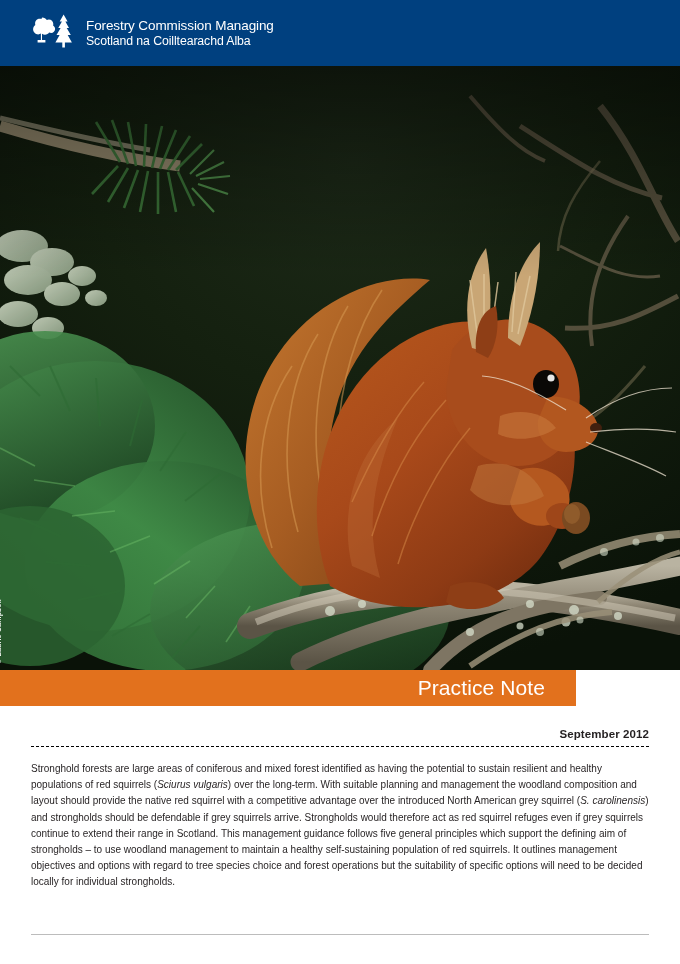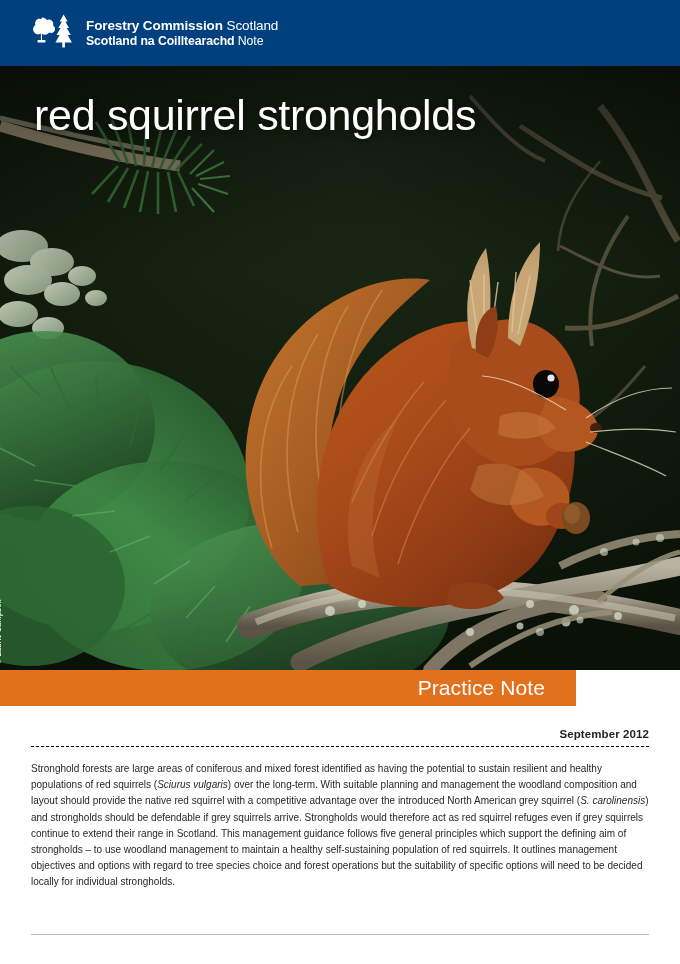--- a/index.html
+++ b/index.html
@@ -41,21 +41,21 @@
     flex-direction: column;
     justify-content: center;
     line-height: 1.18;
   }
   .logo-line {
     color: #ffffff;
     white-space: nowrap;
     font-size: 13.5px;
     letter-spacing: -0.1px;
   }
-  .logo-line .strong { font-weight: bold; }
+  .logo-line .strong { font-weight: normal; }
   .logo-line .light  { font-weight: normal; }
   .logo-line.l2 { font-size: 12.3px; }
 
   
   .hero {
     position: relative;
     width: 680px;
     height: 604px;
     overflow: hidden;
     background: #16240f;
@@ -191,22 +191,22 @@
 
 <div class="header-bar">
   <div class="logo-block">
     <svg class="logo-mark" viewBox="0 0 44 40">
 
       <path fill="#ffffff" d="M10.2 4.6c2.0 0 3.7 1.0 4.6 2.5 0.6-0.3 1.3-0.5 2.0-0.5 2.5 0 4.5 2.0 4.5 4.5 0 0.5-0.1 1.0-0.2 1.4 1.2 0.7 2.0 2.0 2.0 3.5 0 2.2-1.8 4.0-4.0 4.0-0.7 0-1.4-0.2-2.0-0.5-0.9 1.3-2.4 2.2-4.1 2.2-1.1 0-2.2-0.4-3.0-1.0v6.2h3.4v2.6H5.6v-2.6h3.3v-6.3c-0.8 0.5-1.7 0.8-2.7 0.8-2.8 0-5.1-2.3-5.1-5.1 0-1.8 0.9-3.3 2.3-4.2-0.2-0.5-0.3-1.1-0.3-1.7 0-2.6 2.1-4.7 4.7-4.7 0.6 0 1.2 0.1 1.7 0.3 0.1-0.6 0.4-1.2 0.7-1.4z"></path>
 
       <path fill="#ffffff" d="M31.6 1.5l4.0 7.0h-2.2l3.6 6.4h-2.3l4.1 7.2h-3.1l4.2 7.4H32.9v5.0h-2.6v-5.0H23.4l4.2-7.4h-3.1l4.1-7.2h-2.3l3.6-6.4h-2.2z"></path>
     </svg>
     <div class="logo-text">
-      <div class="logo-line l1"><span class="strong">Forestry Commission</span><span class="light"> Scotland</span></div>
-      <div class="logo-line l2"><span class="strong">Scotland na Coilltearachd</span><span class="light"> Note</span></div>
+      <div class="logo-line l1"><span class="strong">Forestry Commission</span><span class="light"> Managing</span></div>
+      <div class="logo-line l2"><span class="strong">Scotland na Coilltearachd</span><span class="light"> Alba</span></div>
     </div>
   </div>
 </div>
 
 <div class="hero">
   <svg class="hero-photo" viewBox="0 0 680 604" preserveAspectRatio="xMidYMid slice">
     <defs>
       <radialGradient id="bgDark" cx="52%" cy="16%" r="85%">
         <stop offset="0%" stop-color="#1d2a18"></stop>
         <stop offset="45%" stop-color="#14200f"></stop>
@@ -428,21 +428,20 @@
         <circle cx="660" cy="472" r="4"></circle>
       <circle cx="540" cy="566" r="4"></circle>
         <circle cx="580" cy="554" r="3.5"></circle>
     </g>
 
     <rect x="0" y="0" width="680" height="210" fill="url(#titleShade)"></rect>
     <rect x="0" y="0" width="680" height="604" fill="none"></rect>
   </svg>
 
   <div class="hero-title">
-    <span class="t-line">red squirrel strongholds</span>
   </div>
 
   <div class="photo-credit-wrap">
     <div class="photo-credit">© Laurie Campbell</div>
   </div>
 </div>
 
 <div class="practice-bar">
   <span class="practice-bar-label">Practice Note</span>
 </div>

